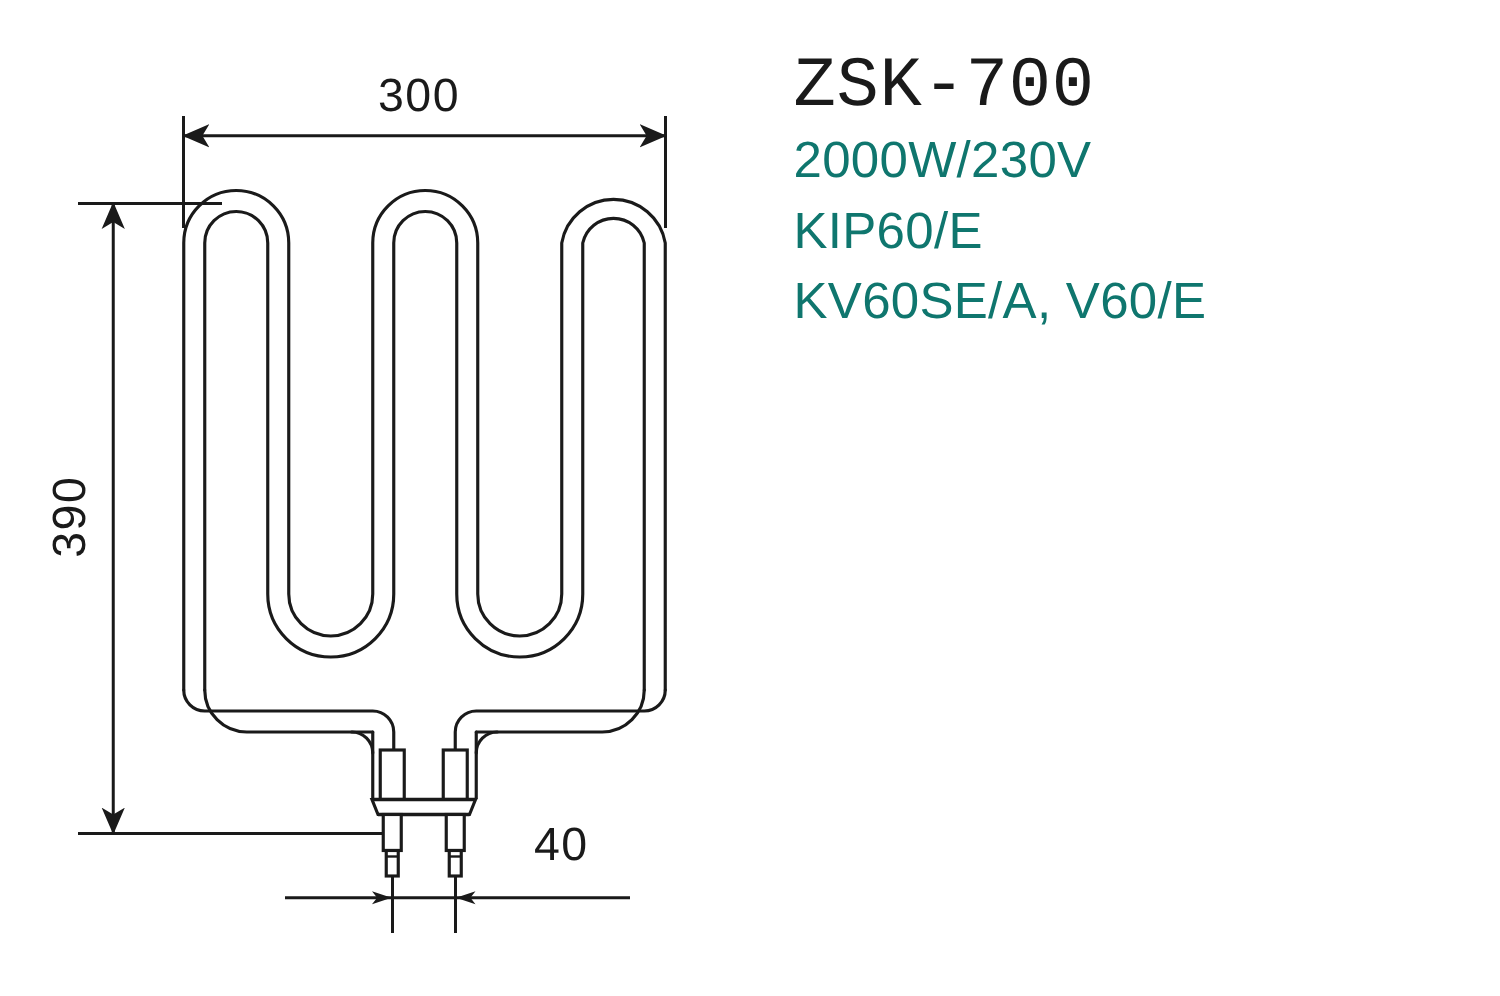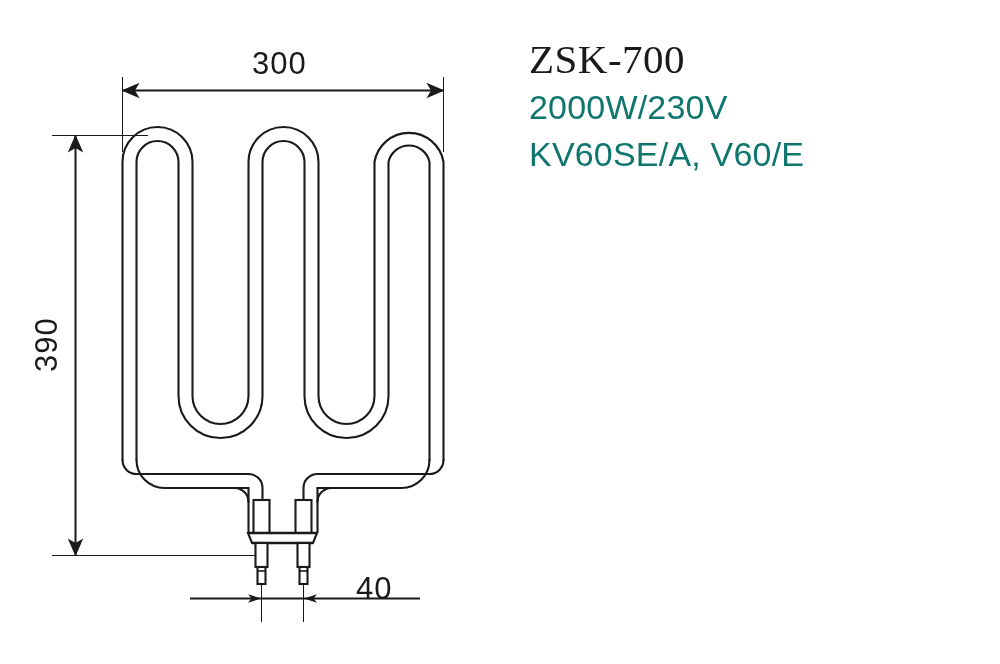--- a/index.html
+++ b/index.html
@@ -28,22 +28,22 @@
     height: 664px;
     display: block;
   }
   #spec-block {
     position: absolute;
     left: 529px;
     top: 34px;
     width: 440px;
   }
   .spec-title {
-    font-family: Liberation Serif, serif;
-    font-size: 41px;
+    font-family: Liberation Mono, monospace;
+    font-size: 47px;
     line-height: 50px;
     color: #1a1a1a;
     letter-spacing: 0.5px;
     white-space: nowrap;
     font-weight: 400;
   }
   .spec-line {
     font-family: "Liberation Sans", sans-serif;
     font-size: 34px;
     line-height: 47px;
@@ -70,21 +70,21 @@
     left: -4px;
     top: 329px;
     transform: rotate(-90deg);
     transform-origin: 50% 50%;
     letter-spacing: 1px;
     width: 100px;
     text-align: center;
   }
   #dim-label-pitch {
     left: 356px;
-    top: 573px;
+    top: 547px;
     letter-spacing: 1px;
   }
 </style>
 </head>
 <body>
 
 <div id="page">
 
   <svg id="drawing-svg" viewBox="0 0 1000 664" xmlns="http://www.w3.org/2000/svg">
 
@@ -202,16 +202,17 @@
 
   <div class="dim-label" id="dim-label-width">300</div>
 
   <div class="dim-label" id="dim-label-height">390</div>
 
   <div class="dim-label" id="dim-label-pitch">40</div>
 
   <div id="spec-block">
     <div class="spec-title">ZSK-700</div>
     <div class="spec-line">2000W/230V</div>
+    <div class="spec-line">KIP60/E</div>
     <div class="spec-line">KV60SE/A, V60/E</div>
   </div>
 
 </div>
 
 </body></html>

